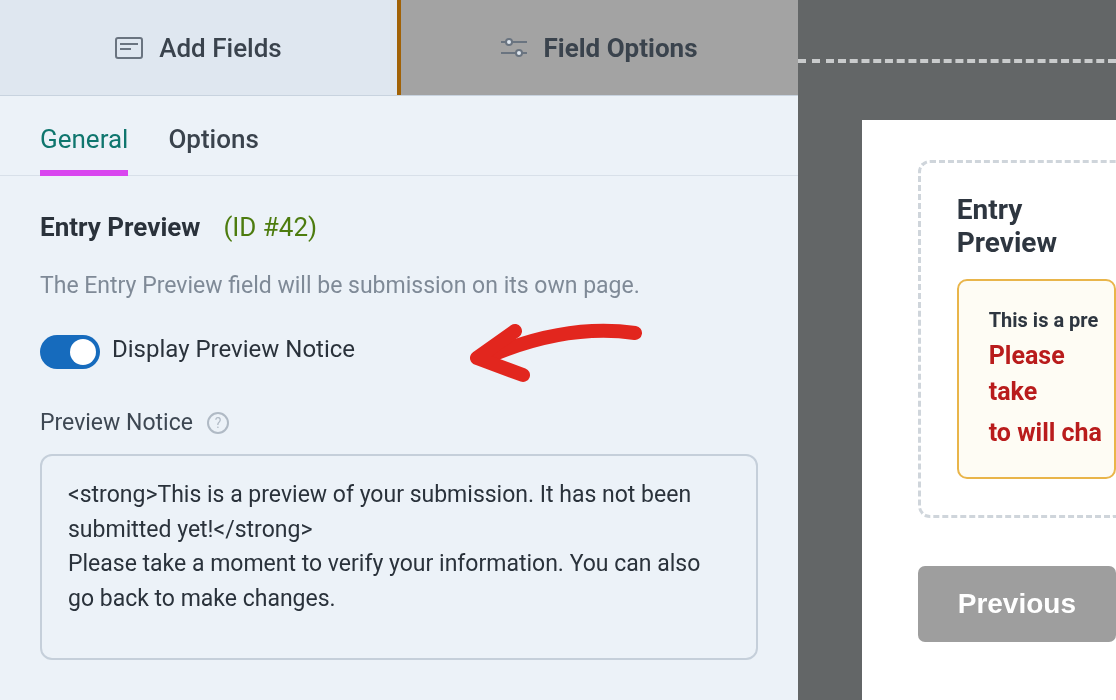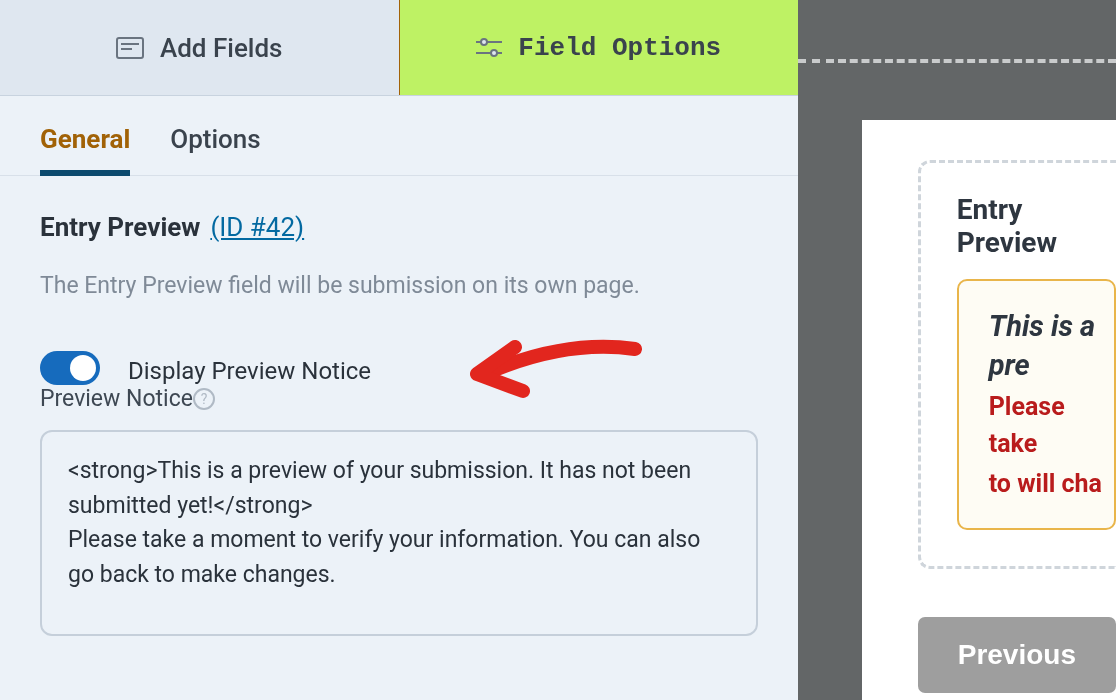--- a/index.html
+++ b/index.html
@@ -29,74 +29,72 @@
       display: flex;
       align-items: center;
       justify-content: center;
       gap: 16px;
       font-size: 26px;
       color: #3a434d;
       cursor: pointer;
     }
     .top-tab.active {
       font-weight: 700;
-      background: #bef264;
-      border-left: 1px solid #a16207;
-      font-family: Liberation Mono, monospace;
+      background: #a3a3a3;
+      border-left: 4px solid #a16207;
     }
     .top-tab.inactive {
       background: #dfe7f0;
       font-weight: 500;
     }
     .icon-svg { flex-shrink: 0; }
     .sub-tabs {
       display: flex;
       padding: 28px 40px 0 40px;
       gap: 40px;
       border-bottom: 1px solid #d8e0e9;
     }
     .sub-tab {
       font-size: 26px;
       color: #3a434d;
       font-weight: 500;
       padding-bottom: 16px;
       cursor: pointer;
     }
     .sub-tab.active {
-      font-weight: 700;
-      color: #a16207;
-      border-bottom: 6px solid #0c4a6e;
+      font-weight: 400;
+      color: #0f766e;
+      border-bottom: 6px solid #d946ef;
       margin-bottom: -1px;
     }
     .content {
       padding: 36px 40px;
     }
     .section-title {
       font-size: 26px;
       font-weight: 700;
       color: #2a323b;
       display: inline;
     }
     .section-id {
       font-size: 26px;
-      color: #0369a1;
+      color: #4d7c0f;
       font-weight: 400;
-      margin-left: 6px;
-      text-decoration: underline;
+      margin-left: 19px;
     }
     .desc-text {
       font-size: 23px;
       color: #7f8a97;
       margin-top: 30px;
     }
     .toggle-row {
       display: flex;
-      align-items: flex-end;
-      gap: 28px;
-      margin-top: 52px;
+      align-items: flex-start;
+      gap: 12px;
+      margin-top: 36px;
       position: relative;
     }
     .toggle {
       width: 60px;
       height: 34px;
       background: #166bbd;
       border-radius: 17px;
       position: relative;
       cursor: pointer;
     }
@@ -115,20 +113,22 @@
     }
     .arrow {
       position: absolute;
       left: 425px;
       top: -22px;
       pointer-events: none;
     }
     .notice-label-row {
       display: flex;
       align-items: center;
+      gap: 14px;
+      margin-top: 40px;
     }
     .notice-label {
       font-size: 23px;
       color: #3e4853;
     }
     .help-icon {
       width: 22px;
       height: 22px;
       border: 2px solid #b0bac5;
       border-radius: 50%;
@@ -194,25 +194,24 @@
       color: #2e3640;
       margin-bottom: 20px;
     }
     .notice-box {
       border: 2px solid #e9b54a;
       background: #fefcf4;
       border-radius: 10px;
       padding: 26px 0 26px 30px;
     }
     .notice-bold {
-      font-size: 29px;
+      font-size: 20px;
       font-weight: 700;
       color: #2e3640;
       line-height: 1.35;
-      font-style: italic;
     }
     .notice-reg {
       font-size: 25px;
       font-weight: 700;
       color: #b91c1c;
       line-height: 1.45;
       margin-top: 4px;
     }
     .prev-button {
       margin-top: 48px;

